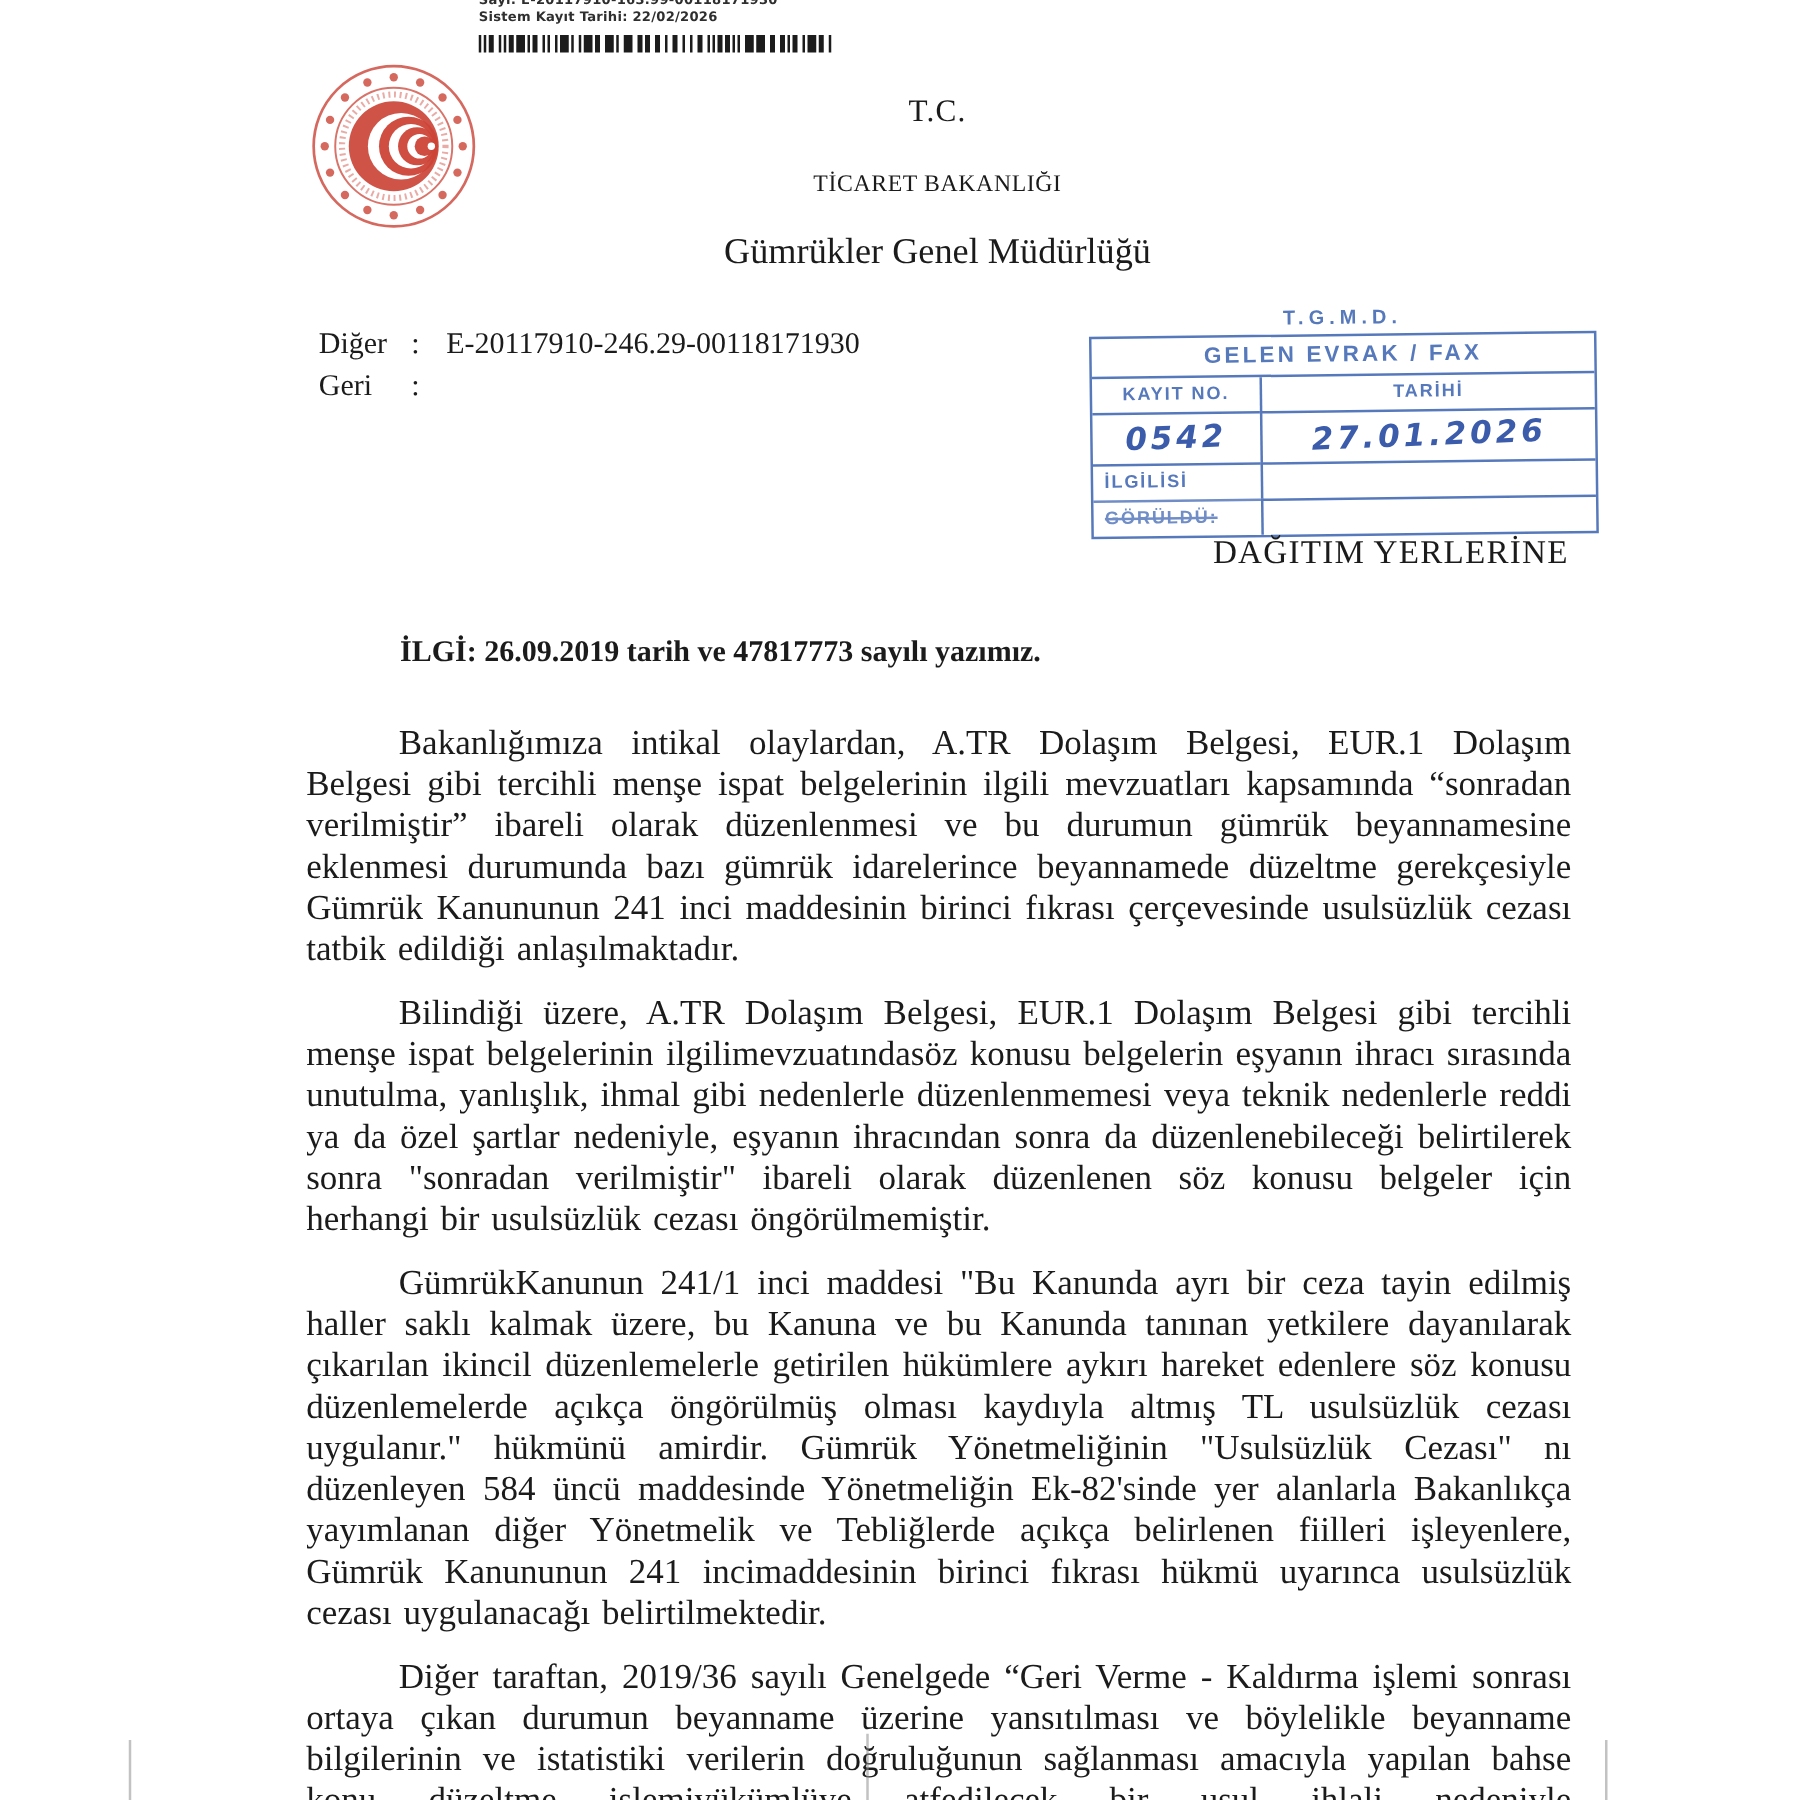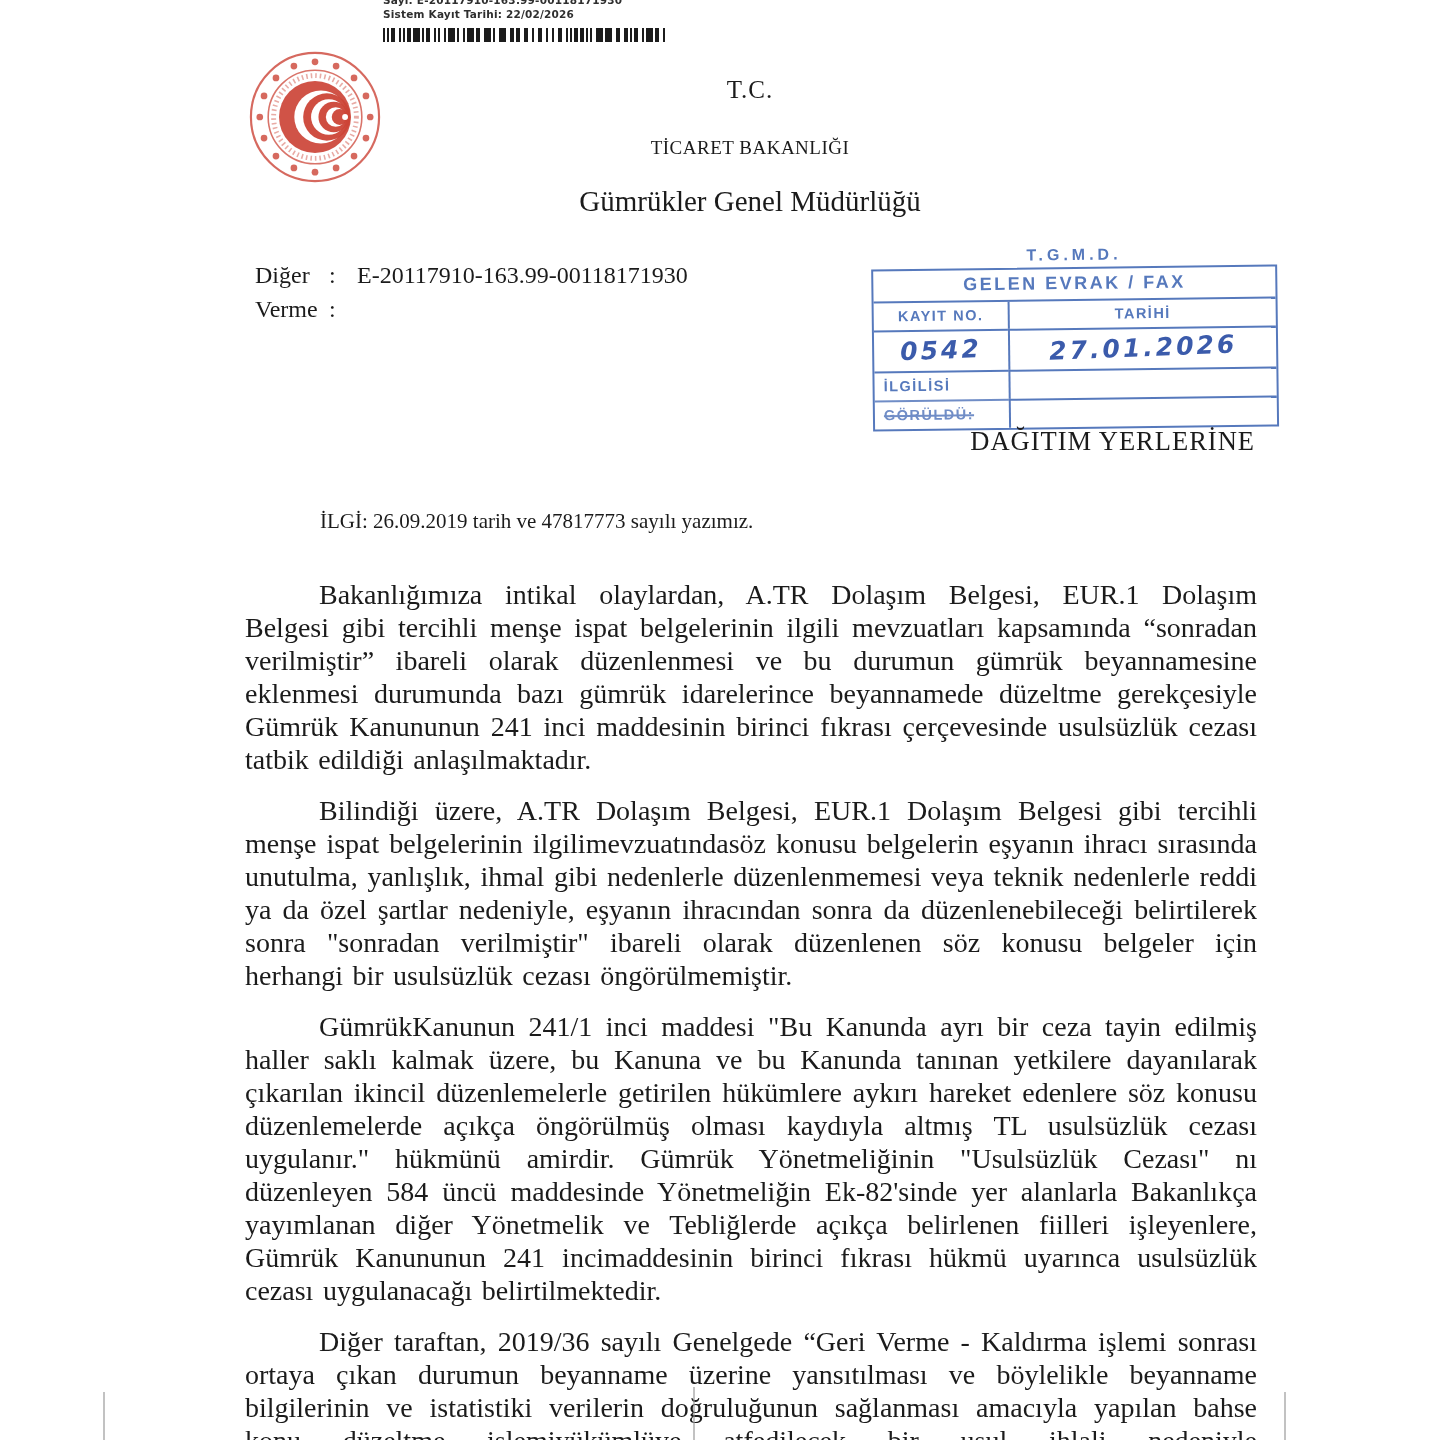--- a/index.html
+++ b/index.html
@@ -54,21 +54,21 @@
   .s-left{text-align:left;padding-left:9px;}
   .s-hand{
     font-family:"DejaVu Sans", sans-serif;color:var(--ink);
     font-size:25px;font-weight:600;text-align:center;
     padding:4px 0 6px 0;letter-spacing:3px;font-style:italic;
   }
   .s-hand span{display:inline-block;transform:rotate(-1.5deg);}
   .s-strike{text-decoration:line-through;text-decoration-thickness:2px;opacity:.85;}
   
   .recipient{position:absolute;left:245px;top:426px;width:1010px;text-align:right;font-size:26.5px;letter-spacing:1px;}
-  .ilgi{position:absolute;left:320px;top:509px;font-size:21px;}
+  .ilgi{position:absolute;left:320px;top:509px;font-size:24px;font-weight:bold;}
   
   .bodytext{position:absolute;left:245px;top:560px;width:1012px;}
   .bodytext p{
     font-size:28px;line-height:33px;margin:18px 0 14px 0;
     text-align:justify;text-indent:74px;word-spacing:2.5px;
   }
   
   .fold{position:absolute;width:1.5px;background:#8f8f8f;opacity:.55;}
 </style>
 </head>
@@ -119,24 +119,24 @@
   <div class="letterhead">
     <div class="lh-tc">T.C.</div>
     <div class="lh-ministry">TİCARET BAKANLIĞI</div>
     <div class="lh-directorate">Gümrükler Genel Müdürlüğü</div>
   </div>
 
   <div class="ref">
     <div class="ref-row">
       <span>Diğer</span>
       <span>:</span>
-      <span>E-20117910-163.99-00118171930</span>
+      <span>E-20117910-246.29-00118171930</span>
     </div>
     <div class="ref-row">
-      <span>Verme</span>
+      <span>Geri</span>
       <span>:</span>
     </div>
   </div>
 
   <div class="stamp-wrap">
     <div class="stamp-org">T.G.M.D.</div>
     <div class="stamp-box">
       <div class="s-header">GELEN EVRAK / FAX</div>
       <div class="s-grid">
         <div class="s-cell s-label">KAYIT NO.</div>

